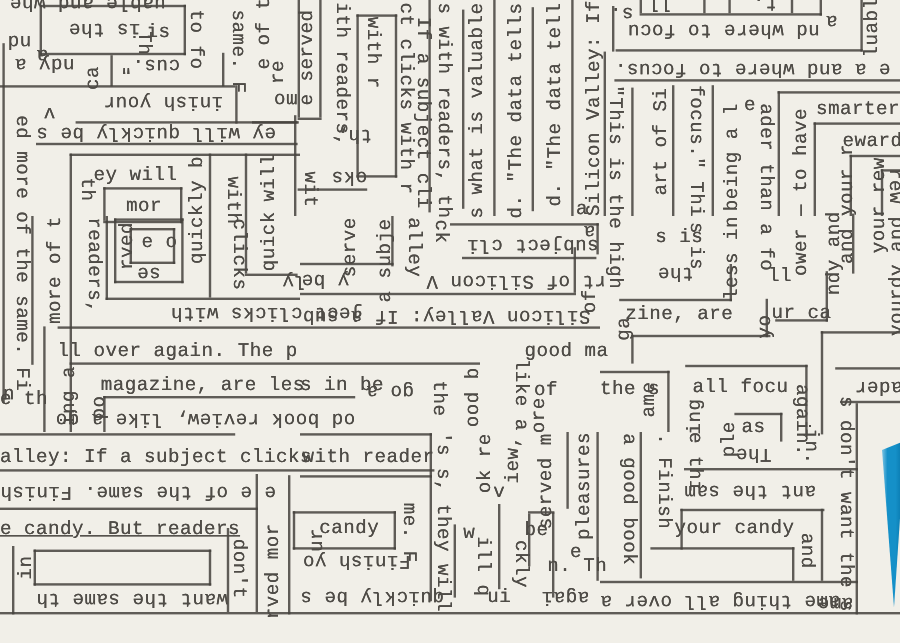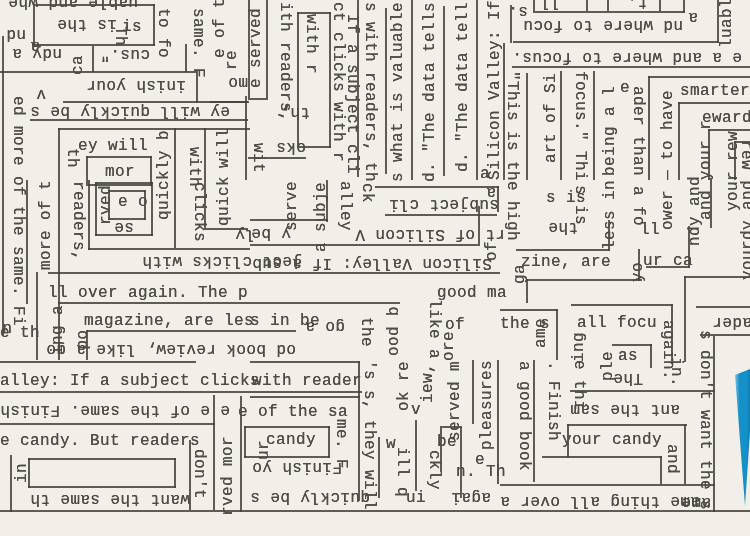--- a/index.html
+++ b/index.html
@@ -268,23 +268,22 @@
     <div class="seg r90" style="left: 660px; top: 320px;">again.</div>
     <div class="seg r0" style="left: 618px; top: 348px;">as</div>
     <div class="seg r180" style="left: 613px; top: 370px;">The</div>
     <div class="seg r270" style="left: 600px; top: 351px;">ple</div>
     <div class="seg r180" style="left: 712px; top: 314px;">reader</div>
     <div class="seg r90" style="left: 697px; top: 330px;">s don't want the s</div>
     <div class="seg r180" style="left: 681px; top: 494px;">ame</div>
     <div class="seg r0" style="left: 252px; top: 373px;">with reader</div>
     <div class="seg r0" style="left: 0px; top: 373px;">alley: If a subject clicks</div>
     <div class="seg r180" style="left: 0px; top: 402px;">e e of the same. Finish</div>
-    <div class="seg r0" style="left: 238px; top: 404px;">e of the sa</div>
     <div class="seg r90" style="left: 333px; top: 419px;">me. F</div>
-    <div class="seg r0" style="left: 0px; top: 433px;">e candy. But readers</div>
+    <div class="seg r0" style="left: 0px; top: 433px; text-decoration: underline;">e candy. But readers</div>
     <div class="seg r270" style="left: 14px; top: 463px;">in</div>
     <div class="seg r180" style="left: 30px; top: 491px;">want the same th</div>
     <div class="seg r90" style="left: 191px; top: 449px;">don't</div>
     <div class="seg r270" style="left: 220px; top: 436px;">rved mor</div>
     <div class="seg r270" style="left: 256px; top: 440px;">ur</div>
     <div class="seg r0" style="left: 266px; top: 432px;">candy</div>
     <div class="seg r180" style="left: 252px; top: 459px;">Finish yo</div>
     <div class="seg r180" style="left: 250px; top: 489px;">quickly be s</div>
     <div class="seg r90" style="left: 361px; top: 360px;">'s s, they will</div>
     <div class="seg r0" style="left: 386px; top: 436px;">w</div>

